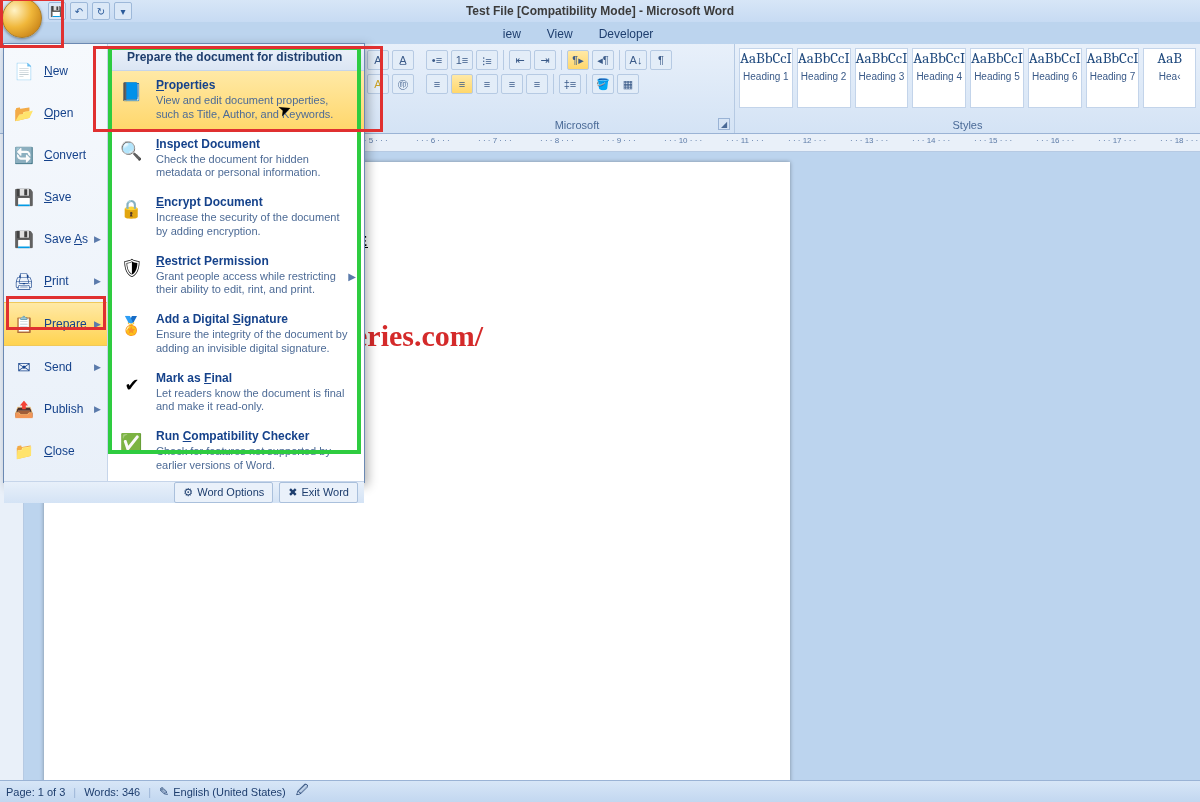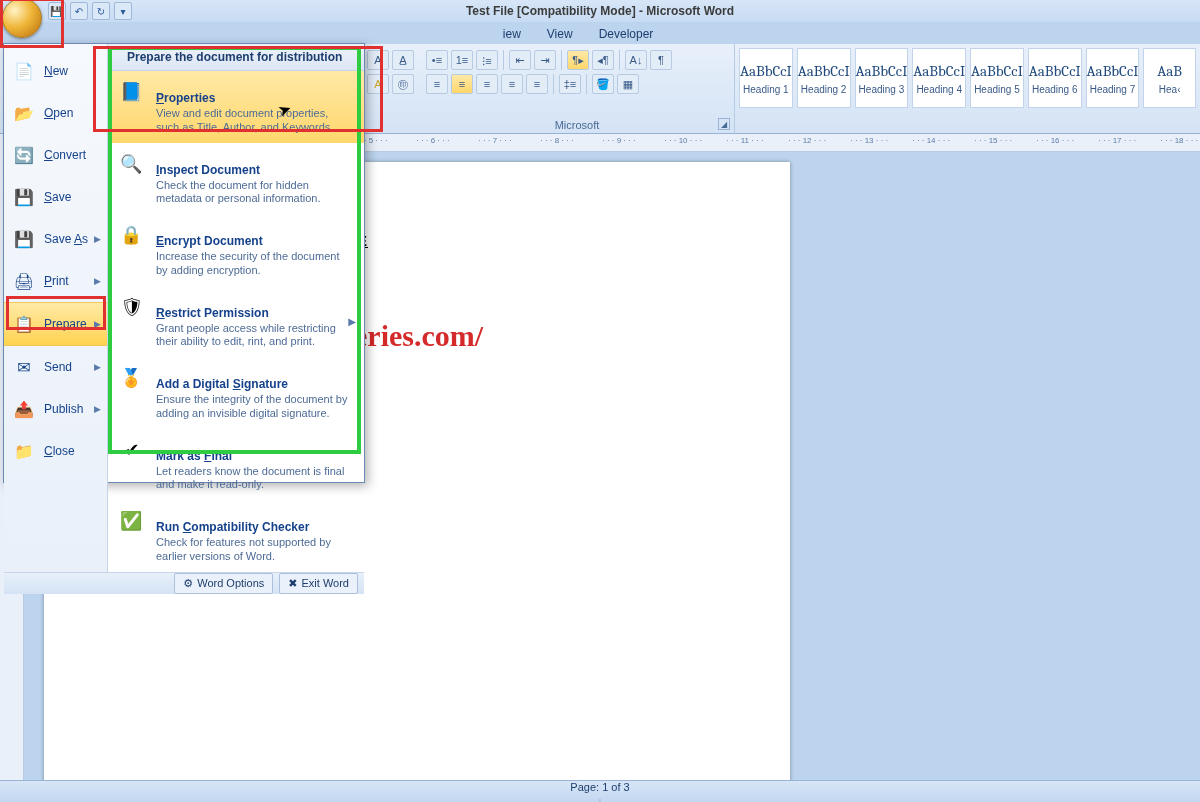--- a/index.html
+++ b/index.html
@@ -26,41 +26,41 @@
 .dlgarrow{position:absolute; right:4px; bottom:3px; width:12px;height:12px; border:1px solid #9ab3d5; font-size:8px; display:flex;align-items:center;justify-content:center;color:#4a6a97;}
 
 .para-btns { padding:6px 6px 0 6px; display:flex; flex-direction:column; gap:4px;}
 .para-row { display:flex; gap:3px; }
 .rbtn { width:22px; height:20px; border:1px solid transparent; display:flex; align-items:center; justify-content:center; font-size:11px; color:#3a5a88; background:#e3edf8; border-radius:2px;}
 .rbtn.sel{ background:linear-gradient(#ffe9a6,#ffd76b); border-color:#e0b34e;}
 .rbtn.bd{border-color:#b6cae3;}
 .vline{width:1px;background:#b6cae3;margin:0 2px;}
 
 .style-strip{ display:flex; padding:4px 4px 0 4px; gap:4px; overflow:hidden;}
-.style-item{ width:66px; height:60px; background:#fff; border:1px solid #c3d4ea; display:flex; flex-direction:column; align-items:center; justify-content:center; font-size:10px; color:#3a5a88;}
+.style-item{ width:66px; height:60px; background:#fff; border:1px solid #c3d4ea; display:flex; flex-direction:column; align-items:center; justify-content:flex-start; font-size:10px; color:#3a5a88;}
 .style-prev{ font-family: Cambria, serif; font-size:15px; color:#1f497d; margin-bottom:4px;}
 .style-name{ font-size:10px; }
 
 
 .office-menu { position:absolute; left:3px; top:43px; width:362px; height:440px; background:#fff; border:1px solid #6b89b3; box-shadow:3px 3px 10px rgba(0,0,0,.3); z-index:40; display:flex; flex-direction:column;}
 .om-body{ flex:1; display:flex; }
 .om-left { width:104px; background:linear-gradient(#f6f9fd,#e9f0f9); border-right:1px solid #c6d5ea; padding-top:6px;}
 .om-item { display:flex; align-items:center; gap:8px; padding:9px 8px; font-size:12px; color:#15428b; cursor:pointer; position:relative;}
 .om-item .ico{ width:24px; height:24px; display:flex; align-items:center; justify-content:center; font-size:16px;}
 .om-item .arrow{ position:absolute; right:6px; font-size:9px; color:#5a7aab;}
 .om-item.sel{ background:linear-gradient(#ffe9a6,#ffd350); border-top:1px solid #f0c95a; border-bottom:1px solid #f0c95a;}
 .mnemonic{ text-decoration:underline; }
 
 .om-right{ flex:1; display:flex; flex-direction:column; }
 .om-head{ background:linear-gradient(#eef3fa,#dbe6f4); padding:6px 19px; font-size:12px; font-weight:bold; color:#1e3e6e; border-bottom:1px solid #c6d5ea;}
 .sub-list{ flex:1; overflow:auto; }
 .sub-item{ display:flex; gap:10px; padding:7px 10px 8px 10px; cursor:pointer; position:relative;}
 .sub-item.sel{ background:linear-gradient(#ffe9a6,#ffd76b);}
 .sub-ico{ width:28px; height:28px; flex-shrink:0; display:flex; align-items:center; justify-content:center; font-size:18px;}
-.sub-txt{ font-size:11px; color:#15428b;margin-top:13px;}
+.sub-txt{ font-size:11px; color:#15428b;}
 .sub-title{ font-weight:bold; font-size:12px; margin-bottom:2px;}
 .sub-desc{ color:#4d6b96; line-height:1.25;}
 .sub-item .arrow{ position:absolute; right:8px; top:50%; transform:translateY(-50%); font-size:10px; color:#5a7aab;}
 
 .om-footer{ height:28px; background:linear-gradient(#e8f0fa,#d4e3f5); border-top:1px solid #c6d5ea; display:flex; justify-content:flex-end; align-items:center; gap:6px; padding:0 6px; font-size:11px;}
 .foot-btn{ display:flex; align-items:center; gap:4px; padding:3px 8px; border:1px solid #aac0dc; background:#eaf1fa; border-radius:2px; color:#1e3e6e;}
 
 
 .redbox{ position:absolute; border:3px solid #e03030; z-index:60; pointer-events:none;}
 .greenbox{ position:absolute; border:4px solid #2ecc40; z-index:55; pointer-events:none;}
@@ -74,21 +74,21 @@
 .hruler-inner span{ display:inline-block; width:62px; text-align:left;}
 .page{ position:absolute; left:20px; top:28px; width:746px; height:900px; background:#fff; box-shadow:0 0 4px rgba(0,0,0,.35);}
 .page-content{ padding:70px 70px 0 220px; font-family: Calibri, sans-serif;}
 .doc-title{ font-size:15px; font-weight:bold; text-decoration:underline; letter-spacing:1px; text-align:left; margin-left:20px; margin-bottom:70px;}
 .doc-url{ font-family: "Times New Roman", serif; font-size:30px; font-weight:bold; color:#d42a2a; margin-left:-120px; margin-bottom:90px;}
 .caret{ width:1px; height:20px; background:#000; margin-left:30px;}
 
 .cursor-arrow{position:absolute; z-index:70; font-size:16px; color:#000; transform:rotate(-20deg);}
 
 
-.statusbar{ position:absolute; left:0; right:0; bottom:0; height:22px; background:linear-gradient(#d7e6f7,#c2d7f0); border-top:1px solid #9ab3d5; display:flex; align-items:center; font-size:11px; color:#1e3e6e; padding:0 6px; gap:4px;flex-direction:column;}
+.statusbar{ position:absolute; left:0; right:0; bottom:0; height:22px; background:linear-gradient(#d7e6f7,#c2d7f0); border-top:1px solid #9ab3d5; display:flex; align-items:center; font-size:11px; color:#1e3e6e; padding:0 6px; gap:4px;}
 .sb-sep{ color:#9ab3d5; margin:0 4px;}
 .sb-ico{ font-size:12px;}
 
 
 .font-stub{position:absolute; left:365px; top:0; width:55px; height:72px; display:flex; flex-direction:column; gap:4px; padding:6px 2px 0 2px;}
 .font-stub .rbtn{width:22px;height:20px;}
 
 </style>
 </head>
 <body>
@@ -190,20 +190,21 @@
         </div>
         <div class="style-item">
           <div class="style-prev">AaBbCcI</div>
           <div class="style-name">Heading 7</div>
         </div>
         <div class="style-item">
           <div class="style-prev">AaB</div>
           <div class="style-name">Hea‹</div>
         </div>
       </div>
+    <div class="group-label">Styles</div>
   </div>
 </div>
 
 <div class="workarea">
   <div class="vruler"></div>
   <div class="doc-scroll">
     <div class="hruler">
       <div class="hruler-inner" id="hruler"><span>· · · 1 · · ·</span><span>· · · 1 · · ·</span><span>· · · 2 · · ·</span><span>· · · 3 · · ·</span><span>· · · 4 · · ·</span><span>· · · 5 · · ·</span><span>· · · 6 · · ·</span><span>· · · 7 · · ·</span><span>· · · 8 · · ·</span><span>· · · 9 · · ·</span><span>· · · 10 · · ·</span><span>· · · 11 · · ·</span><span>· · · 12 · · ·</span><span>· · · 13 · · ·</span><span>· · · 14 · · ·</span><span>· · · 15 · · ·</span><span>· · · 16 · · ·</span><span>· · · 17 · · ·</span><span>· · · 18 · · ·</span></div>
     </div>
     <div class="page">

